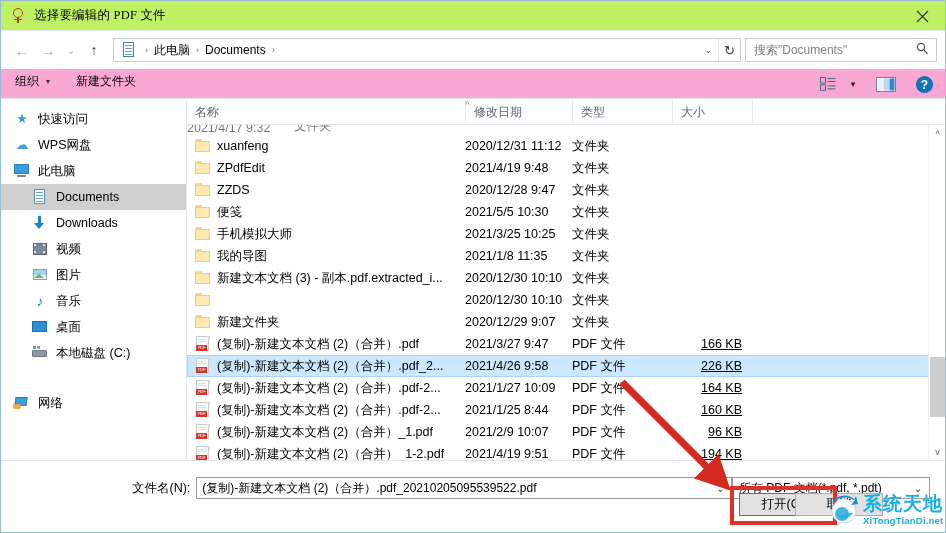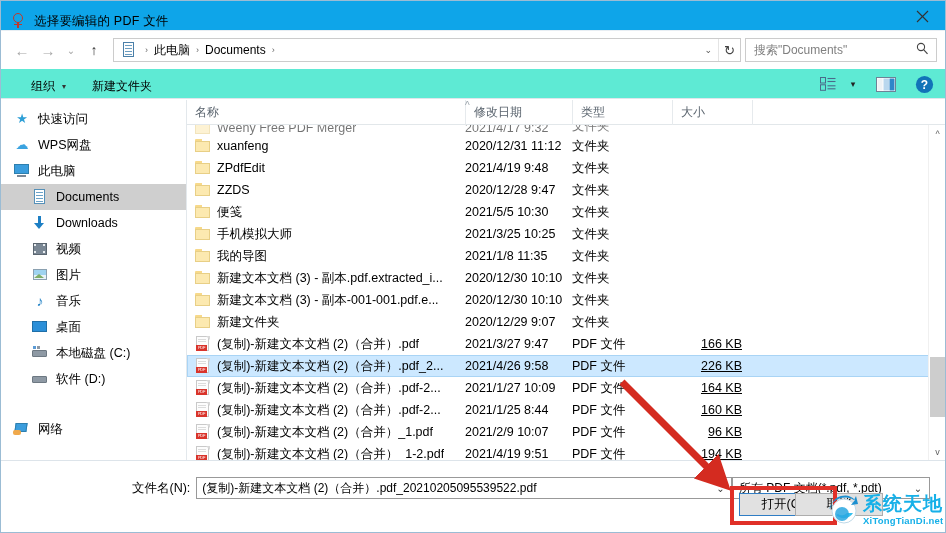--- a/index.html
+++ b/index.html
@@ -13,24 +13,25 @@
     position: relative;
     width: 946px; height: 533px;
     background: #ffffff;
     border: 1px solid #9bbcd4;
     display: flex; flex-direction: column;
   }
 
   
   .titlebar {
     height: 30px; flex: 0 0 30px;
-    display: flex; align-items: flex-end;
-    background: #0ea5e9;
+    display: flex; align-items: center;
+    background: #bef264;
     border-bottom: 1px solid #e8eef3;
     position: relative;
+    font-family: Liberation Serif, serif;
   }
   .title-icon {
     width: 18px; height: 18px; margin-left: 8px; margin-right: 7px;
     position: relative; flex: 0 0 18px;
   }
   .title-icon .bulb {
     position: absolute; left: 4px; top: 1px;
     width: 10px; height: 10px; border-radius: 50%;
     border: 1.6px solid #c0392b;
   }
@@ -113,24 +114,24 @@
   }
   .searchbox .ph {
     font-size: 12px; color: #808080; flex: 1 1 auto;
     white-space: nowrap; overflow: hidden;
   }
   .search-icon { color: #444; font-size: 13px; padding-right: 3px; }
 
   
   .toolbar {
     height: 30px; flex: 0 0 30px;
-    display: flex; align-items: flex-end;
-    background: #5eead4;
+    display: flex; align-items: flex-start;
+    background: #f9a8d4;
     border-bottom: 1px solid #dfe6ec;
-    padding-left: 24px;
+    padding-left: 8px;
     position: relative;
   }
   .tb-item {
     font-size: 12px; color: #000;
     padding: 0 6px; display: flex; align-items: center; height: 24px;
   }
   .tb-item .dd { font-size: 8px; margin-left: 7px; color: #333; }
   .tb-right {
     position: absolute; right: 6px; top: 0; height: 30px;
     display: flex; align-items: center; gap: 2px;
@@ -522,26 +523,20 @@
 
       <div class="side-item indent">
         <div class="side-ico ic-drv">
           <div class="d1"></div>
             <div class="d2" style="left:6px"></div>
             <div class="b"></div>
         </div>
         <span>本地磁盘 (C:)</span>
       </div>
 
-      <div class="side-item indent">
-        <div class="side-ico ic-drv">
-            <div class="b"></div>
-          </div>
-        <span>软件 (D:)</span>
-      </div>
 
 
       <div class="side-item" style="margin-top:24px;text-align:center;">
         <div class="side-ico ic-net">
           <div class="mon"></div>
             <div class="pl"></div>
         </div>
         <span>网络</span>
       </div>
     </div>
@@ -554,26 +549,20 @@
         <div class="ch c-type">类型</div>
         <div class="ch c-size">大小</div>
         <div class="ch c-rest"></div>
       </div>
 
       <div class="scrollup-hint">^</div>
 
       <div class="filelist">
 
         <div class="frow partial">
-          <div class="cell cell-name">
-            <div class="ic-folder">
-                <div class="bd"></div>
-              </div>
-            <span class="fname-txt">Weeny Free PDF Merger</span>
-          </div>
           <div class="cell cell-date">2021/4/17 9:32</div>
           <div class="cell cell-type">文件夹</div>
           <div class="cell cell-size"></div>
         </div>
 
         <div class="frow">
           <div class="cell cell-name">
             <div class="ic-folder">
                 <div class="tab"></div>
                 <div class="bd"></div>
@@ -662,21 +651,20 @@
           <div class="cell cell-type">文件夹</div>
           <div class="cell cell-size"></div>
         </div>
 
         <div class="frow">
           <div class="cell cell-name">
             <div class="ic-folder">
                 <div class="tab"></div>
                 <div class="bd"></div>
               </div>
-            <span class="fname-txt">新建文本文档 (3) - 副本-001-001.pdf.e...</span>
           </div>
           <div class="cell cell-date">2020/12/30 10:10</div>
           <div class="cell cell-type">文件夹</div>
           <div class="cell cell-size"></div>
         </div>
 
         <div class="frow">
           <div class="cell cell-name">
             <div class="ic-folder">
                 <div class="tab"></div>

